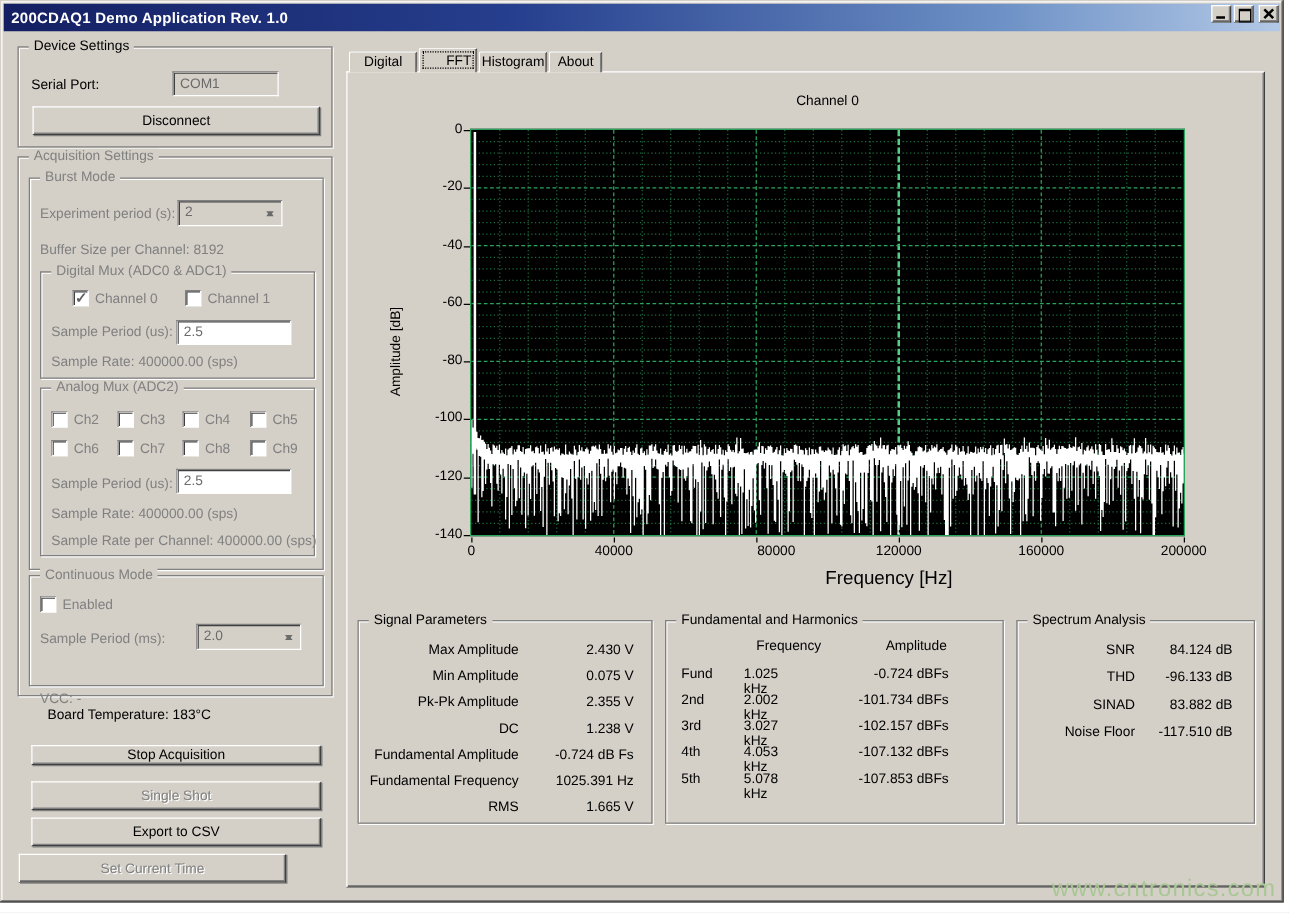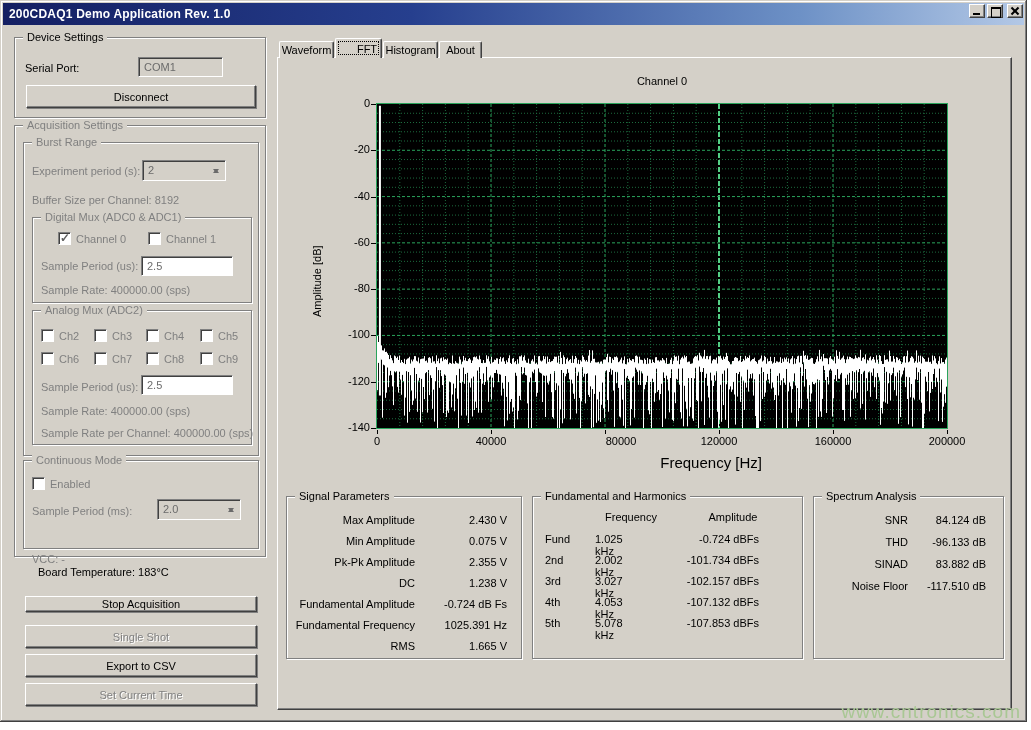--- a/index.html
+++ b/index.html
@@ -153,21 +153,21 @@
     <span class="legend">Device Settings</span>
     <span class="lbl" style="left:10px;top:24px;">Serial Port:</span>
     <div class="field graybg" style="left:123px;top:19px;width:85px;height:20px;">COM1</div>
     <div class="btn" style="left:11px;top:47px;width:230px;height:23px;">Disconnect</div>
   </div>
 
   <div class="group dis" style="left:14px;top:125px;width:252px;height:432px;">
     <span class="legend">Acquisition Settings</span>
 
     <div class="group dis" style="left:8px;top:16px;width:236px;height:314px;">
-      <span class="legend">Burst Range</span>
+      <span class="legend">Burst Mode</span>
       <span class="lbl dim" style="left:8px;top:22px;">Experiment period (s):</span>
       <div class="field graybg" style="left:118px;top:17px;width:84px;height:21px;">
         <span>2</span>
         <span class="spin">
             <span class="up"></span>
             <span class="dn"></span>
           </span>
       </div>
       <span class="lbl dim" style="left:8px;top:51px;">Buffer Size per Channel: 8192</span>
 
@@ -243,24 +243,24 @@
       </div>
       <span class="lbl dim" style="left:8px;top:68px;margin-top:24px;">VCC: -</span>
     </div>
   </div>
 
   <span class="lbl" style="left:38px;top:566px;text-align:center;">Board Temperature: 183°C</span>
 
   <div class="btn" style="left:25px;top:596px;width:232px;height:16px;">Stop Acquisition</div>
   <div class="btn dis" style="left:25px;top:625px;width:232px;height:23px;">Single Shot</div>
   <div class="btn" style="left:25px;top:654px;width:232px;height:23px;">Export to CSV</div>
-  <div class="btn dis" style="left:25px;top:683px;width:232px;height:23px;">Set Current Time</div>
+  <div class="btn dis" style="left:15px;top:683px;width:214px;height:23px;">Set Current Time</div>
 
   <div class="tabpage"></div>
-  <div class="tab" style="left:279px;width:55px;">Waveform</div>
+  <div class="tab" style="left:279px;width:55px;">Digital</div>
   <div class="tab selected" style="left:335px;width:47px;padding-left:17px;">FFT</div>
   <div class="tab" style="left:383px;width:55px;">Histogram</div>
   <div class="tab" style="left:439px;width:43px;">About</div>
 
   <div class="chart-title">Channel 0</div>
   <div class="ylab">Amplitude [dB]</div>
   <div class="plot">
     <svg id="plot-svg" width="570" height="324">
         <line x1="22.8" y1="0" x2="22.8" y2="324" stroke="#1c6b3e" stroke-width="1" stroke-dasharray="1 2"></line>
         <line x1="45.6" y1="0" x2="45.6" y2="324" stroke="#1c6b3e" stroke-width="1" stroke-dasharray="1 2"></line>

